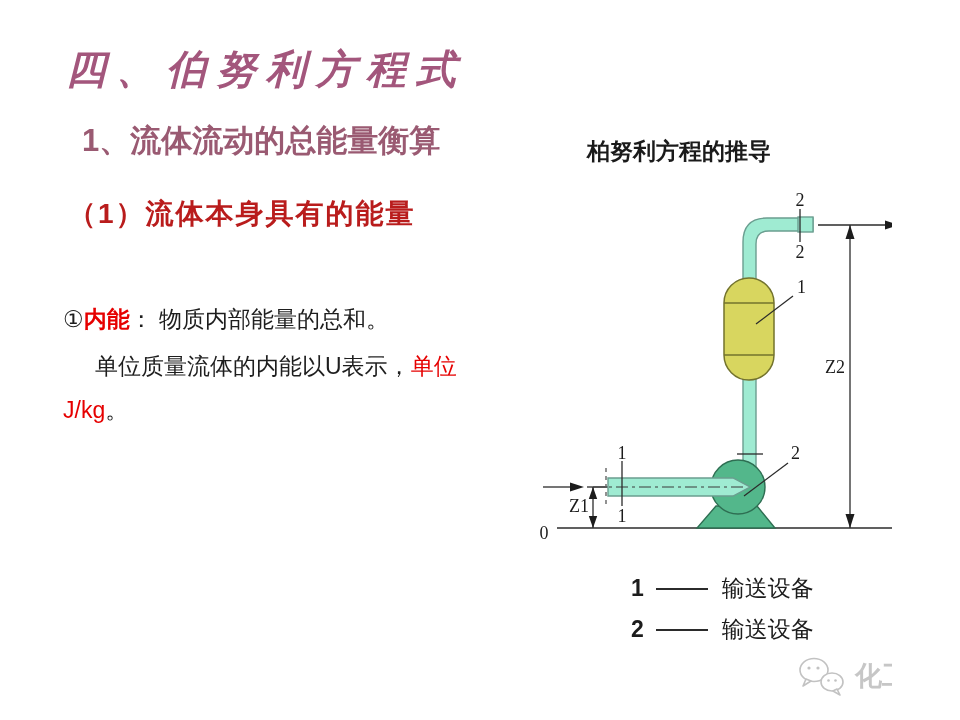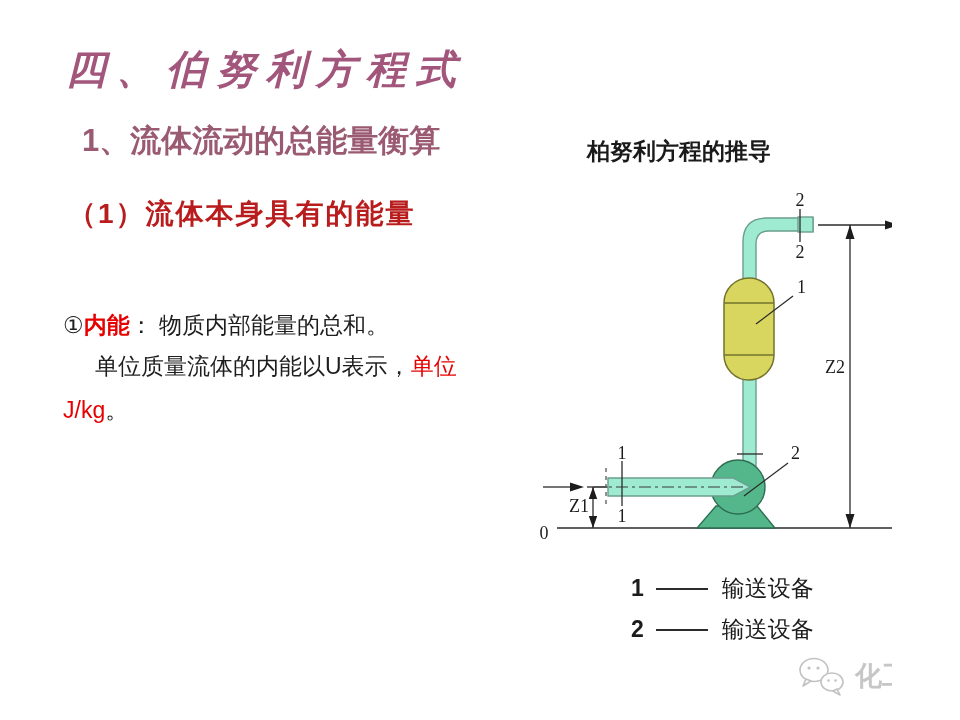--- a/index.html
+++ b/index.html
@@ -19,21 +19,21 @@
   }
   .section-heading {
     position:absolute; left:68px; top:195px;
     font-family:Liberation Sans, sans-serif;
     font-size:28px; font-weight:bold; letter-spacing:2px;
     color:#b91c1c; white-space:nowrap;
   }
 
   
   .body-line { position:absolute; font-size:23px; color:#1E1E1E; white-space:nowrap; }
-  .line1 { left:63px; top:304px;margin-top:6px; }
+  .line1 { left:63px; top:304px; }
   .line2 { left:95px; top:351px; }
   .line3 { left:63px; top:395px; }
   .red   { color:#E60000; }
   .bold  { font-weight:bold; }
 
   
   .diagram { position:absolute; left:535px; top:130px; width:400px; height:530px; background:#fff; }
   .diagram-edge { position:absolute; left:391px; top:15px; width:1px; height:500px; background:#ECECEC; }
   .diagram-title {
     position:absolute; left:52px; top:6px; width:280px; 

